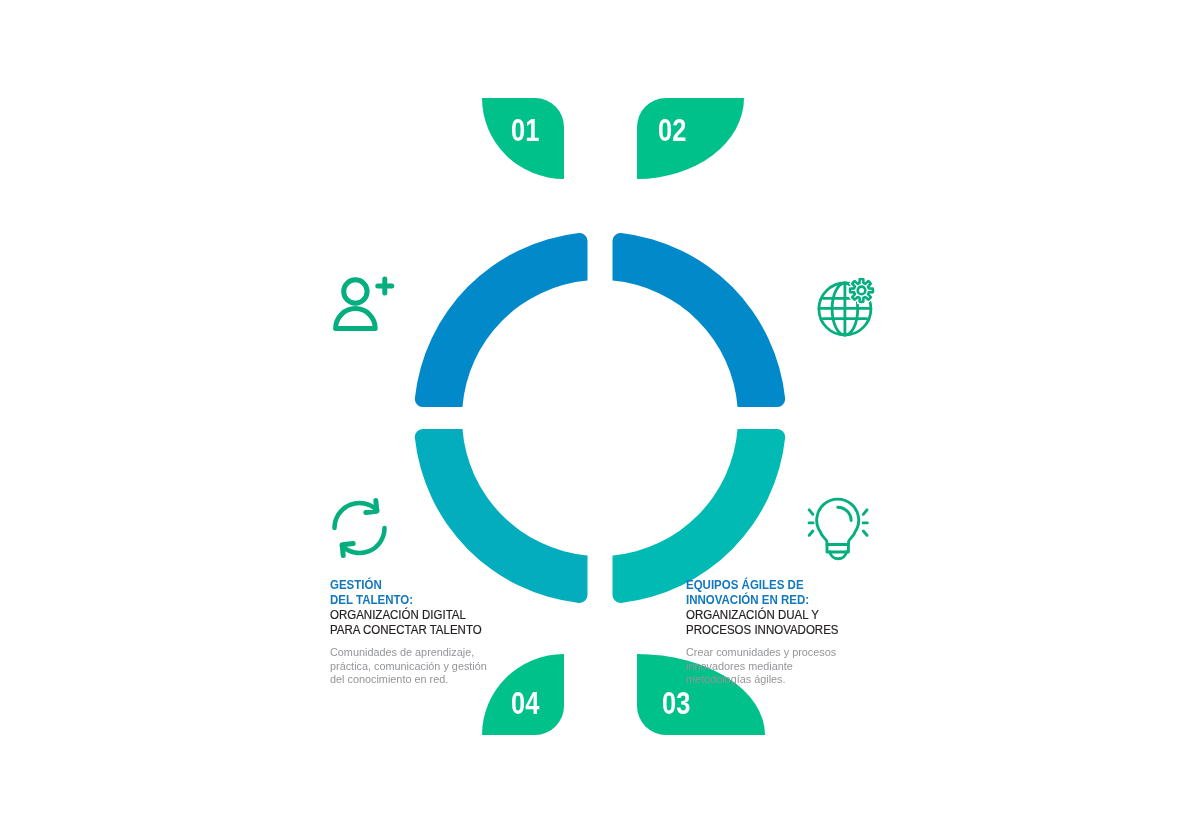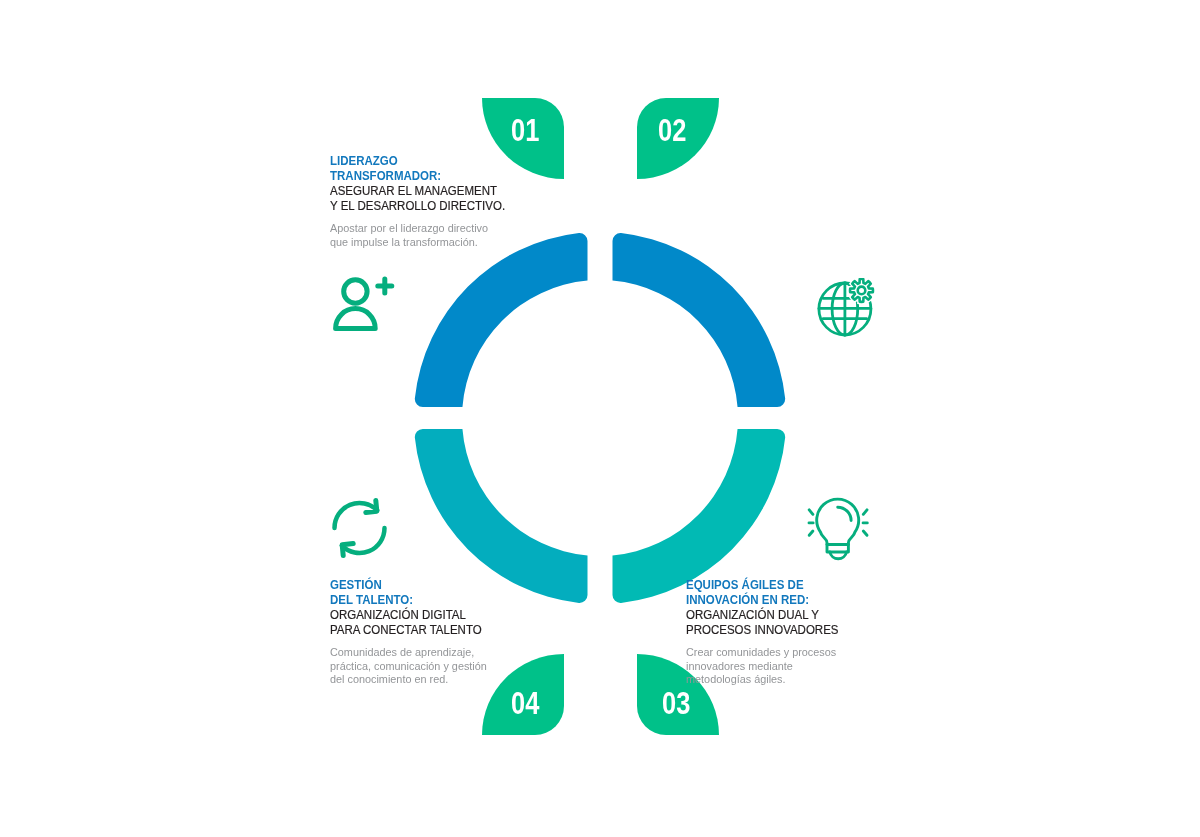--- a/index.html
+++ b/index.html
@@ -9,21 +9,21 @@
        -webkit-font-smoothing:antialiased;}
   #stage{position:relative;width:1200px;height:619px;background:#fff;}
   #ring{position:absolute;left:0;top:0;}
 
   
   .leaf{position:absolute;width:82px;height:81px;}
   .leaf .num{position:absolute;color:#fff;font-weight:700;font-size:31px;
              line-height:1;transform:scaleX(0.82);transform-origin:left top;}
   .leaf-tl{border-radius:0 29px 0 100%;}
   .leaf-tr{border-radius:29px 0 100% 0;}
-  .leaf-br{border-radius:0 100% 0 29px;}
+  .leaf-br{border-radius:0 100% 0 29px;padding-left:46px;}
   .leaf-bl{border-radius:100% 0 29px 0;}
 
   
   .tb{position:absolute;}
   .tb>div{transform:scaleX(0.92);}
   .tb.right>div{transform-origin:right top;}
   .tb.left>div{transform-origin:left top;}
   .hd{font-weight:700;font-size:12.5px;line-height:15.1px;}
   .sb{font-weight:400;font-size:12.5px;line-height:14.9px;-webkit-text-stroke:0.2px #231F20;}
   .bd{font-weight:400;font-size:11.8px;line-height:13.6px;}
@@ -38,39 +38,30 @@
   <svg id="ring" width="1200" height="837" viewBox="0 0 1200 837">
     <path fill="#0189C9" d="M578.96 233.00A186.0 186.0 0 0 0 414.83 398.53A8.0 8.0 0 0 0 422.81 407.00L462.43 407.00A0.01 0.01 0 0 0 462.44 406.99A138.0 138.0 0 0 1 587.49 280.57A0.01 0.01 0 0 0 587.50 280.56L587.50 240.98A8.0 8.0 0 0 0 578.96 233.00Z"></path>
     <path fill="#0189C9" d="M785.17 398.53A186.0 186.0 0 0 0 621.04 233.00A8.0 8.0 0 0 0 612.50 240.98L612.50 280.56A0.01 0.01 0 0 0 612.51 280.57A138.0 138.0 0 0 1 737.56 406.99A0.01 0.01 0 0 0 737.57 407.00L777.19 407.00A8.0 8.0 0 0 0 785.17 398.53Z"></path>
     <path fill="#01BAB4" d="M621.04 603.00A186.0 186.0 0 0 0 785.17 437.47A8.0 8.0 0 0 0 777.19 429.00L737.57 429.00A0.01 0.01 0 0 0 737.56 429.01A138.0 138.0 0 0 1 612.51 555.43A0.01 0.01 0 0 0 612.50 555.44L612.50 595.02A8.0 8.0 0 0 0 621.04 603.00Z"></path>
     <path fill="#03ADBE" d="M414.83 437.47A186.0 186.0 0 0 0 578.96 603.00A8.0 8.0 0 0 0 587.50 595.02L587.50 555.44A0.01 0.01 0 0 0 587.49 555.43A138.0 138.0 0 0 1 462.44 429.01A0.01 0.01 0 0 0 462.43 429.00L422.81 429.00A8.0 8.0 0 0 0 414.83 437.47Z"></path>
   </svg>
 
   <div class="leaf leaf-tl" style="left:482px;top:98px;background:#00C189;">
     <span class="num" style="left:29px;top:17.3px;">01</span>
   </div>
-  <div class="leaf leaf-tr" style="left:637px;top:98px;background:#00C189;">
+  <div class="leaf leaf-tr" style="left:637px;top:98px;background:#00C189;padding-left:25px;">
     <span class="num" style="left:20.9px;top:17.3px;">02</span>
   </div>
   <div class="leaf leaf-br" style="left:637px;top:654px;background:#00C189;">
     <span class="num" style="left:24.9px;top:33.5px;">03</span>
   </div>
   <div class="leaf leaf-bl" style="left:482px;top:654px;background:#00C189;">
     <span class="num" style="left:29.2px;top:33.5px;">04</span>
   </div>
 
-  <div class="tb left" style="left:330px;top:154px;width:180px;text-align:left;">
-    <div class="hd" style="color:#1278BD;white-space:pre;">LIDERAZGO
-TRANSFORMADOR:</div>
-    <div class="sb" style="color:#231F20;white-space:pre;">ASEGURAR EL MANAGEMENT
-Y EL DESARROLLO DIRECTIVO.</div>
-    <div class="gapsm"></div>
-    <div class="bd" style="color:#939598;white-space:pre;">Apostar por el liderazgo directivo
-que impulse la transformación.</div>
-  </div>
 
 
   <div class="tb right" style="left:670px;top:578px;width:200px;text-align:left;">
     <div class="hd" style="color:#1278BD;white-space:pre;">EQUIPOS ÁGILES DE
 INNOVACIÓN EN RED:</div>
     <div class="sb" style="color:#231F20;white-space:pre;">ORGANIZACIÓN DUAL Y
 PROCESOS INNOVADORES</div>
     <div class="gapsm"></div>
     <div class="bd" style="color:#939598;white-space:pre;">Crear comunidades y procesos
 innovadores mediante

